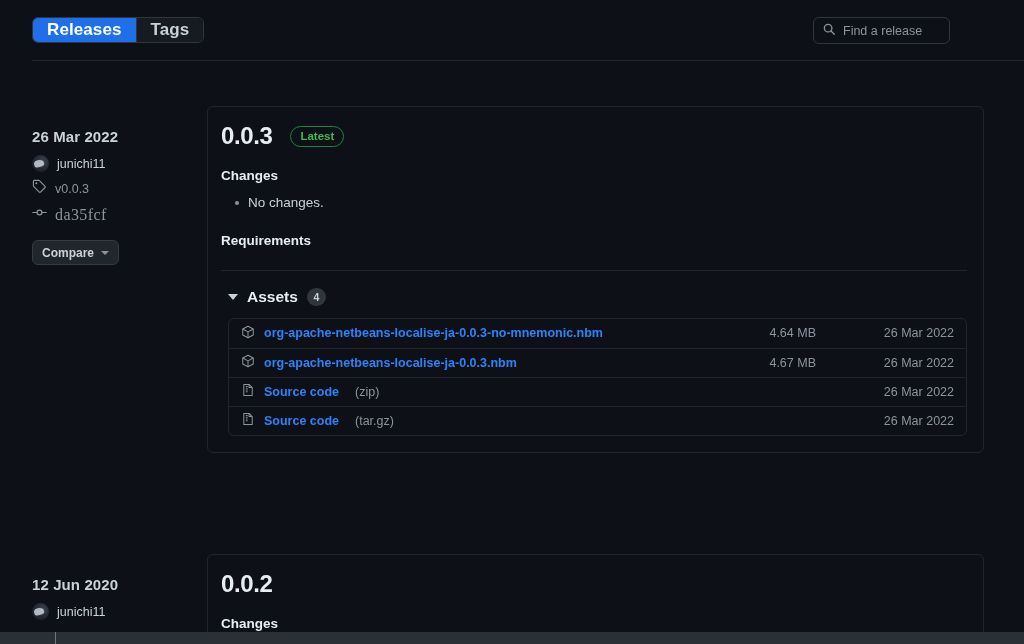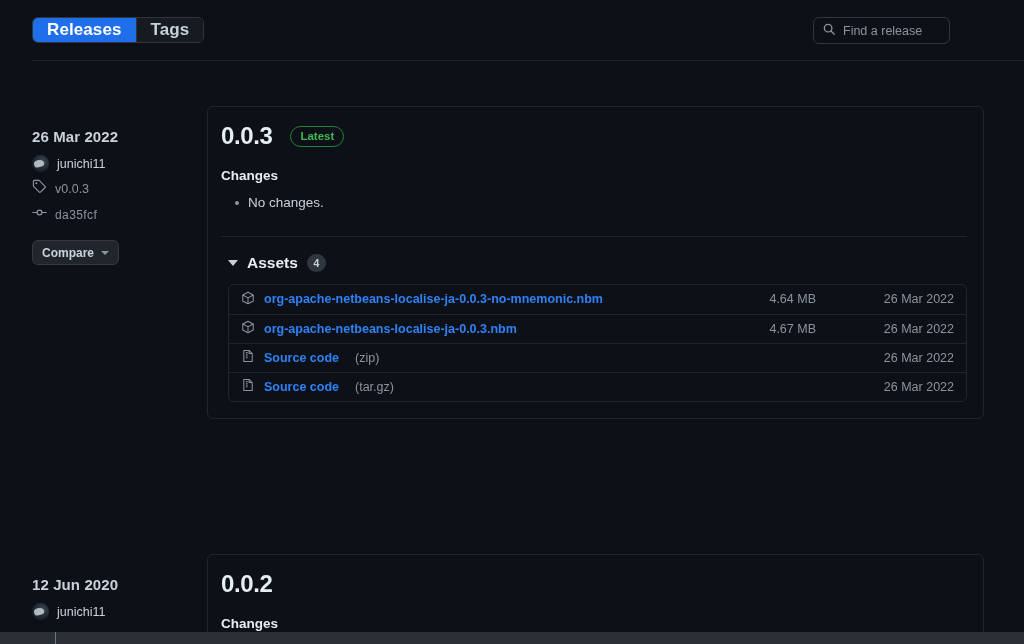--- a/index.html
+++ b/index.html
@@ -63,22 +63,22 @@
     position: relative; overflow: hidden; flex: 0 0 auto;
   }
   .avatar::after {
     content: ""; position: absolute; left: 2px; top: 5px;
     width: 10px; height: 7px; border-radius: 50% 60% 30% 40%;
     background: #c9d1d9; opacity: .85; transform: rotate(-18deg);
   }
   .meta-user { font-size: 12.5px; color: #c9d1d9; }
   .meta-text { font-size: 12.5px; color: #8b949e; }
   .meta-mono {
-    font-size: 12px; color: #8b949e;
-    font-family: Liberation Sans, sans-serif; letter-spacing: .4px;
+    font-size: 16px; color: #8b949e;
+    font-family: Liberation Serif, serif; letter-spacing: .4px;
   }
   .compare-btn {
     margin-top: 9px; display: inline-flex; align-items: center; gap: 7px;
     height: 25px; padding: 0 9px;
     background: #21262d; border: 1px solid #363b42; border-radius: 6px;
     color: #c9d1d9; font-size: 12px; font-weight: bold; cursor: pointer;
   }
   .caret-down {
     width: 0; height: 0; border-left: 4px solid transparent;
     border-right: 4px solid transparent; border-top: 4px solid #8b949e;
@@ -217,20 +217,21 @@
       <div class="title-row">
         <span class="rel-title">0.0.3</span>
         <span class="latest-badge">Latest</span>
       </div>
 
       <div class="sec-head">Changes</div>
       <ul class="bullets">
         <li>No changes.</li>
       </ul>
 
+      <div class="sec-head">Requirements</div>
 
       <div class="assets-divider"></div>
 
       <div class="assets-head">
         <span class="tri-down"></span>
         <span class="assets-label">Assets</span>
         <span class="count-badge">4</span>
       </div>
 
       <div class="assets-table">

